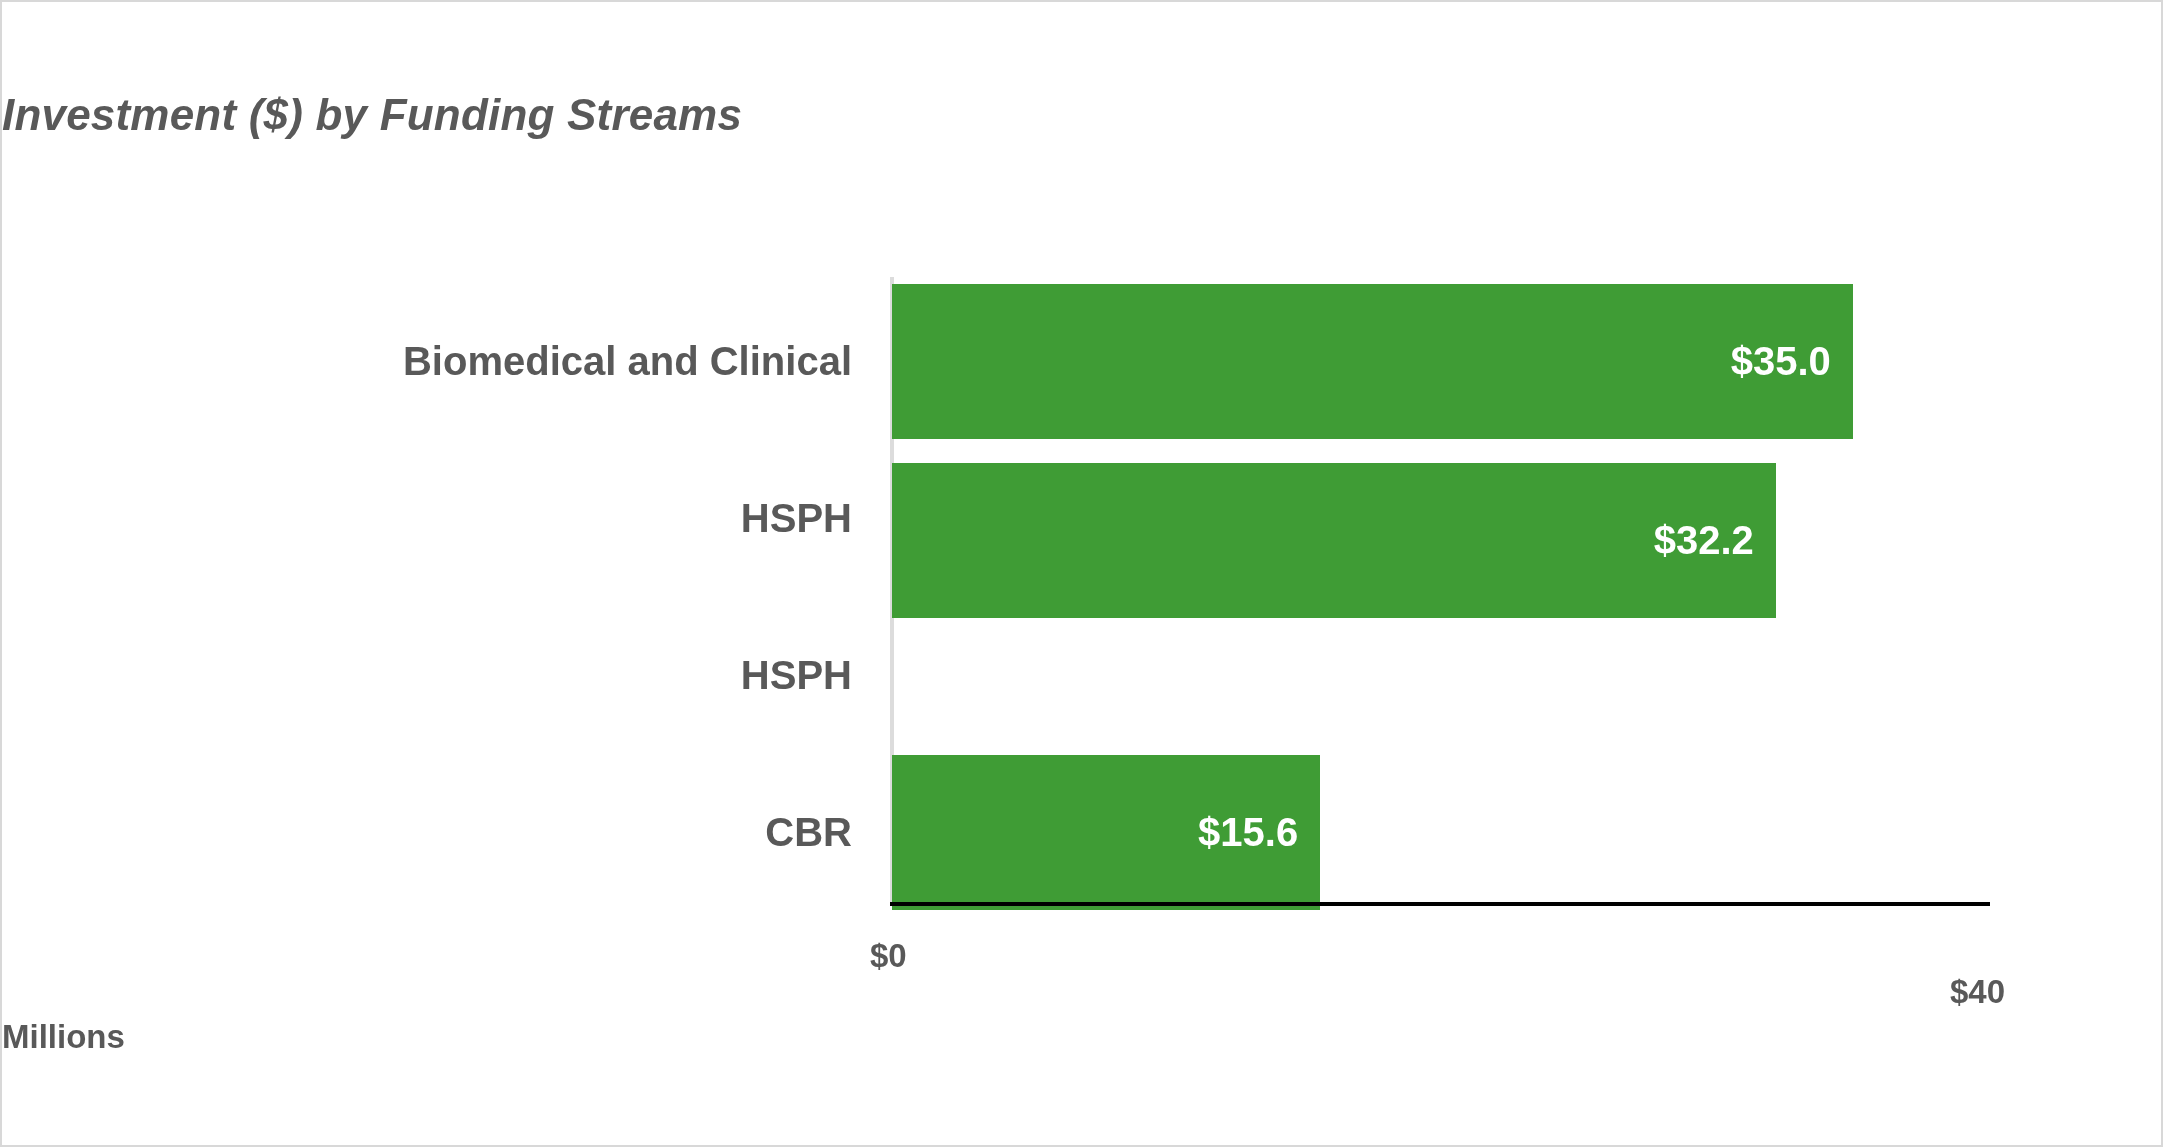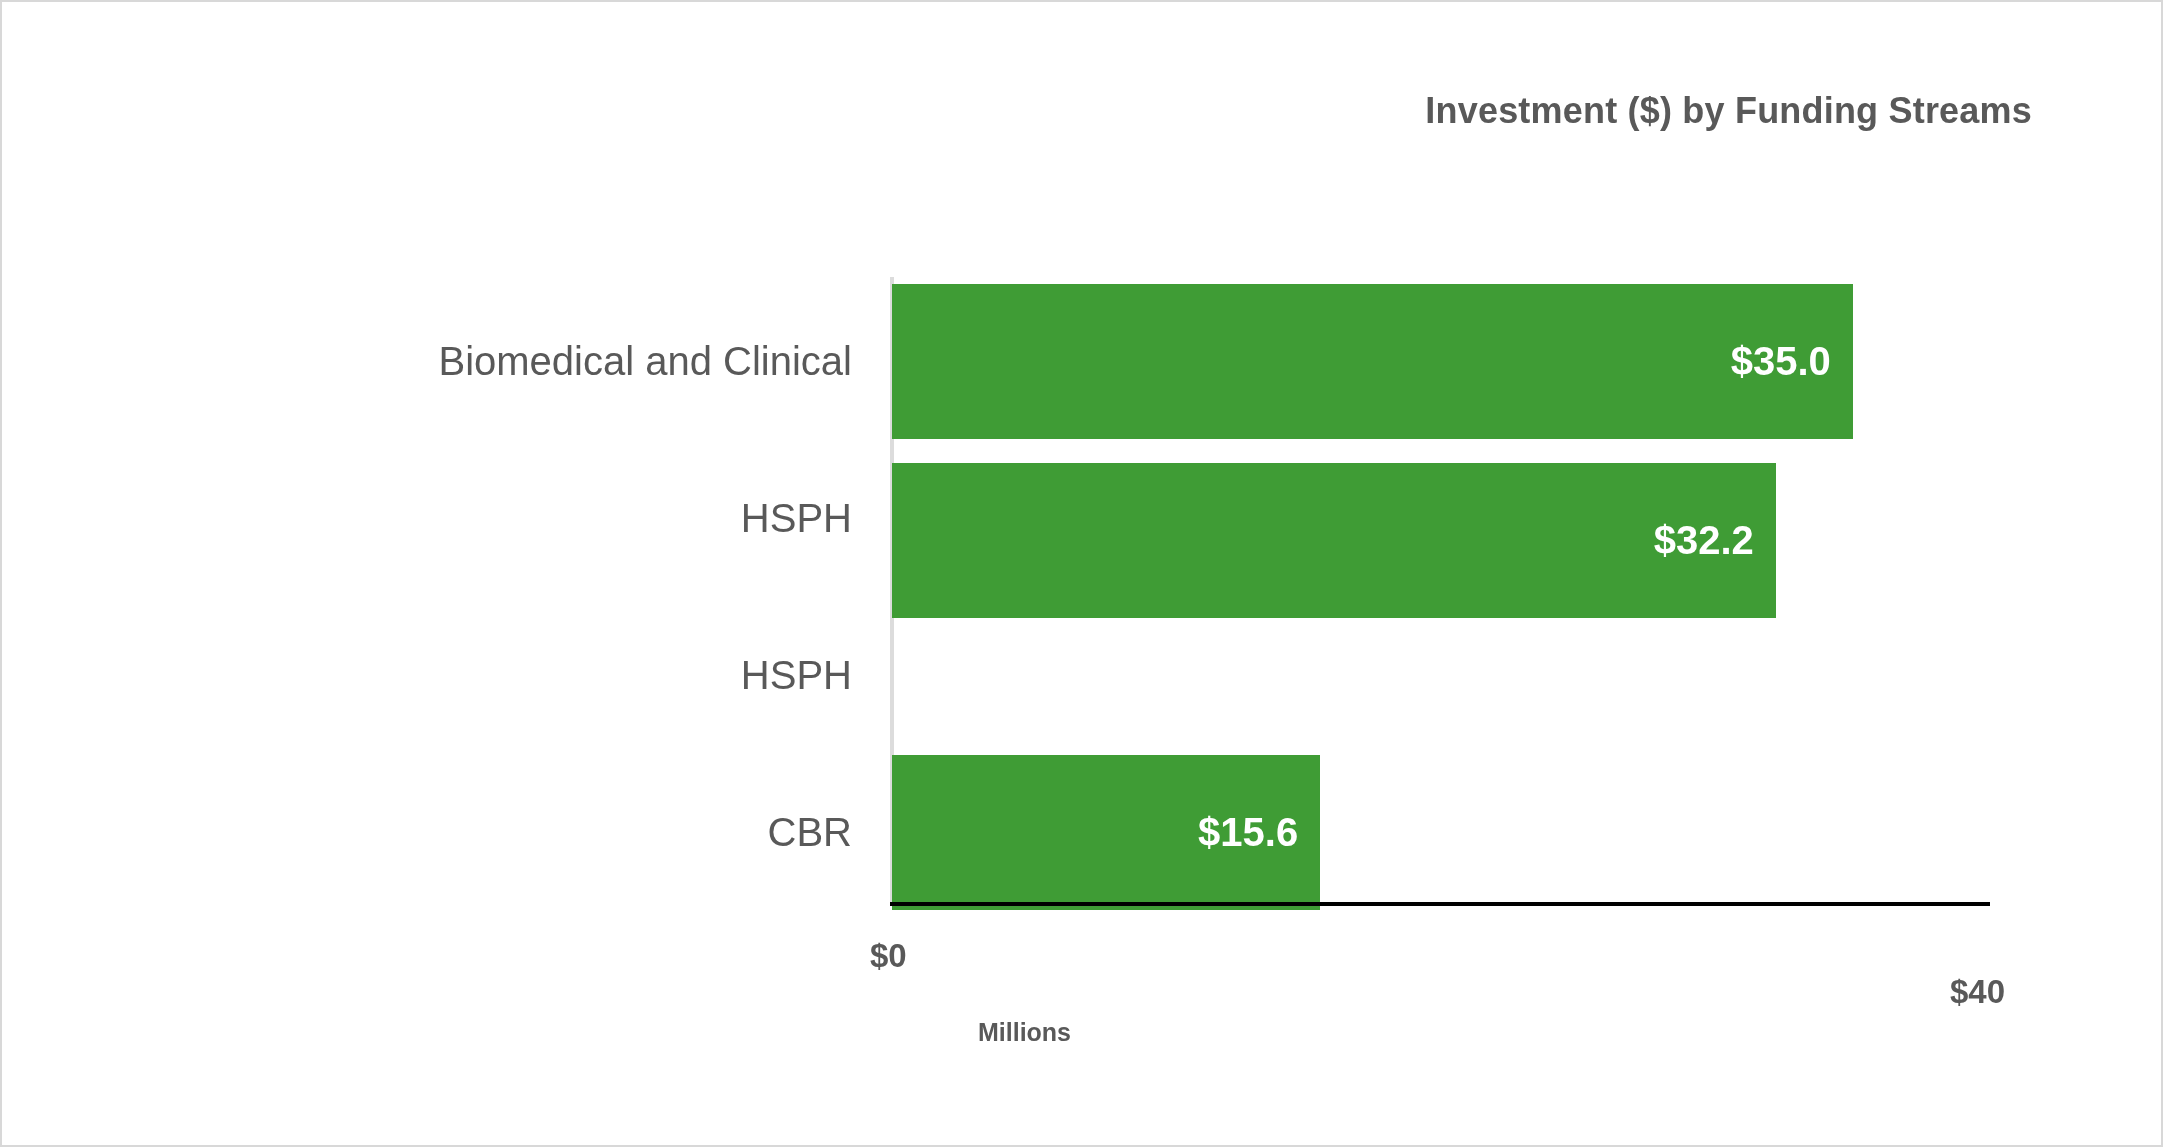--- a/index.html
+++ b/index.html
@@ -23,26 +23,27 @@
     background: #ffffff;
     border: 2px solid #d8d8d8;
   }
 
   
   .chart-title {
     position: absolute;
     left: 0;
     top: 88px;
     width: 2030px;
-    text-align: right;
-    font-size: 36px;
+    text-align: left;
+    font-size: 44px;
     font-weight: bold;
     color: #595959;
     letter-spacing: 0.2px;
     white-space: nowrap;
+    font-style: italic;
   }
 
   
   .plot-area {
     position: absolute;
     left: 0;
     top: 275px;
     width: 2163px;
     height: 630px;
   }
@@ -79,21 +80,21 @@
   .bar-row.r2 { top: 321px; }
   .bar-row.r3 { top: 478px; }
 
   .bar-category-label {
     position: absolute;
     right: 1313px;   
     top: 0;
     height: 155px;
     line-height: 155px;
     font-size: 40px;
-    font-weight: normal;
+    font-weight: bold;
     color: #595959;
     white-space: nowrap;
     text-align: right;
   }
 
   .bar-track {
     position: absolute;
     left: 890px;
     top: 0;
     width: 1098px;
@@ -131,22 +132,22 @@
   }
   .tick-label.tick-min { left: 868px; }
   .tick-label.tick-max { left: 1948px; margin-top: 36px; }
 
   
   .axis-units {
     position: absolute;
     left: 0;
     top: 1016px;
     width: 2045px;
-    text-align: center;
-    font-size: 25px;
+    text-align: left;
+    font-size: 33px;
     font-weight: bold;
     color: #595959;
     white-space: nowrap;
   }
 </style>
 </head>
 <body>
 
 <div class="chart-frame">
 

